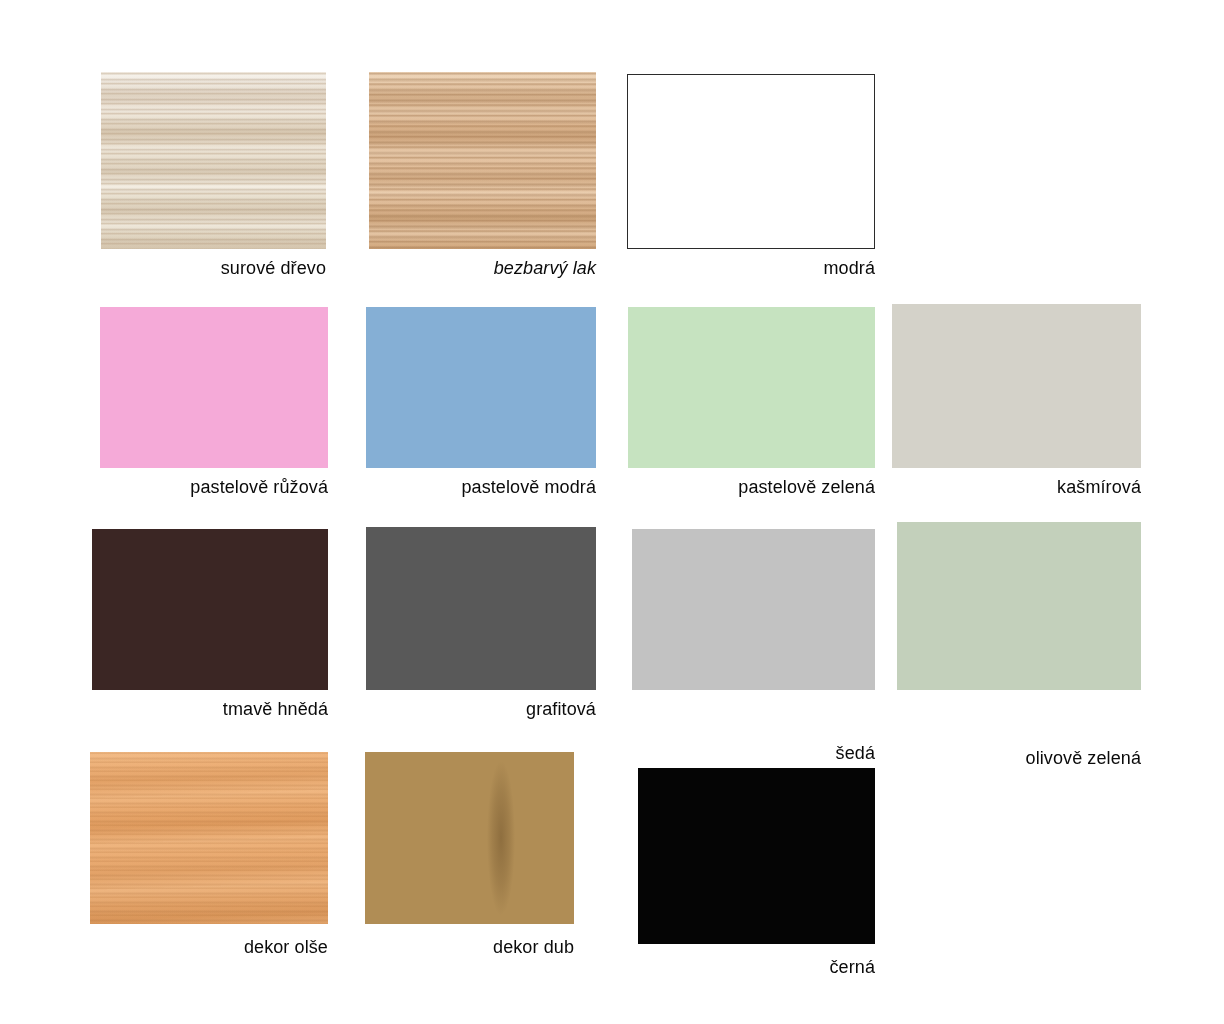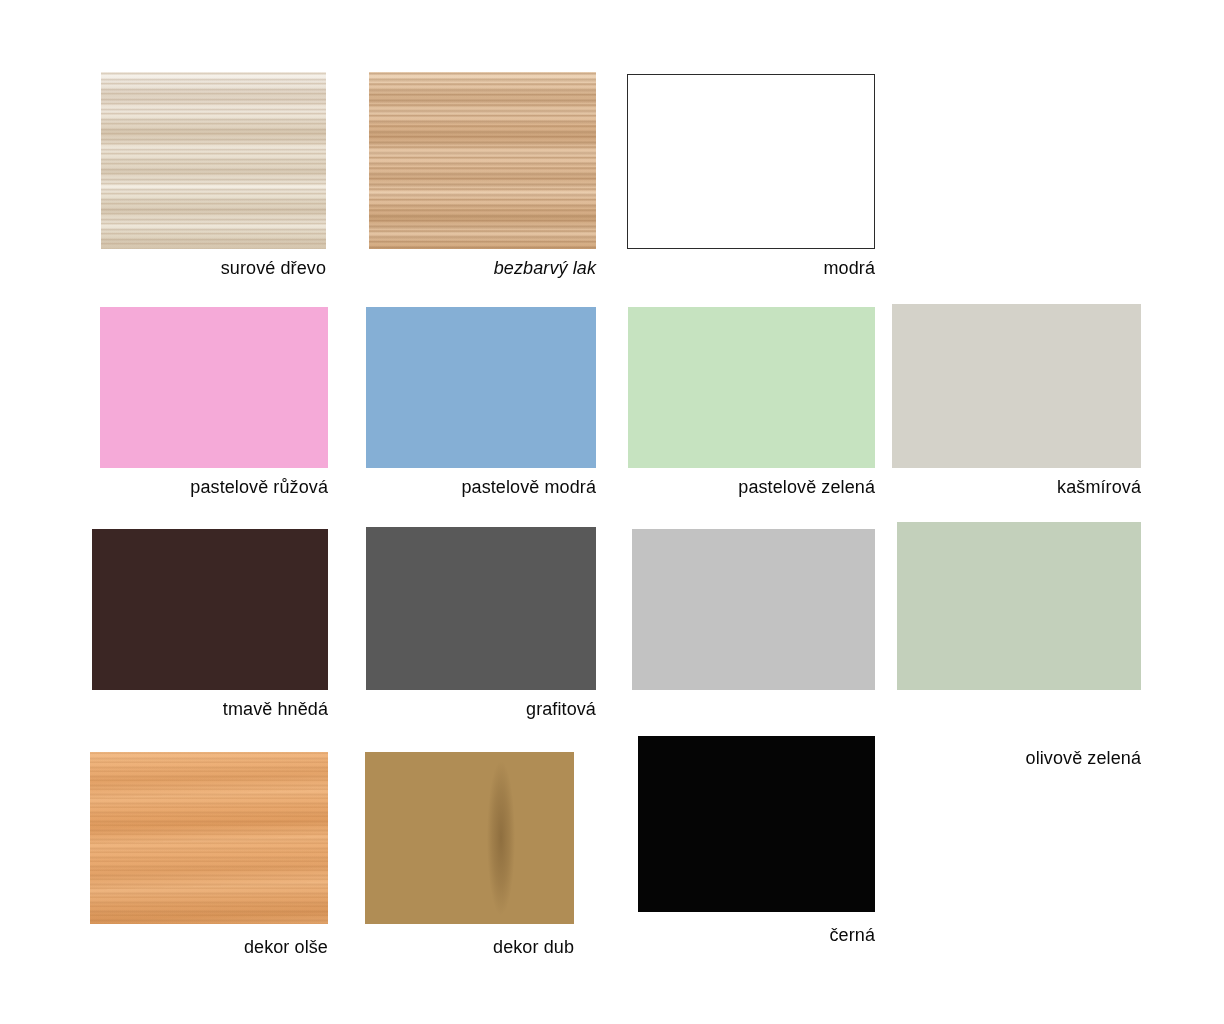--- a/index.html
+++ b/index.html
@@ -220,17 +220,17 @@
       </div>
       <div class="swatch-label" style="top: 180px;">dekor olše</div>
     </div>
     <div class="swatch-cell" style="left: 365px; top: 752px; width: 209px; height: 210px;">
       <div class="swatch-box" style="height: 172px; background: rgb(176, 141, 85);">
         <div class="tex tex-oak"></div>
         <div class="tex-oak-knot"></div>
       </div>
       <div class="swatch-label" style="top: 180px;">dekor dub</div>
     </div>
-    <div class="swatch-cell" style="left: 638px; top: 736px; width: 237px; height: 214px;">
+    <div class="swatch-cell" style="left: 638px; top: 768px; width: 237px; height: 214px;">
       <div class="swatch-box" style="height: 176px; background: rgb(5, 5, 5);"></div>
       <div class="swatch-label" style="top: 184px;">černá</div>
     </div>
   </div>
 
 </body></html>

